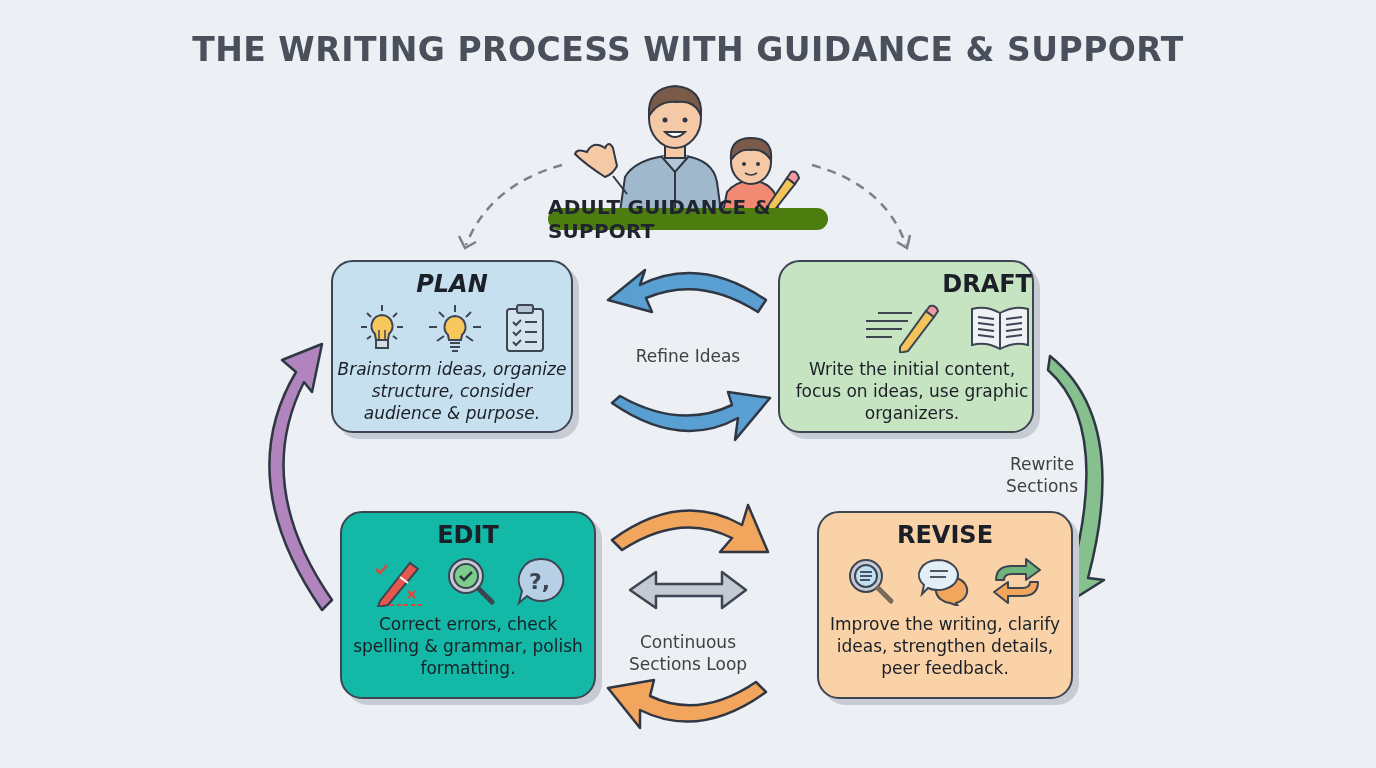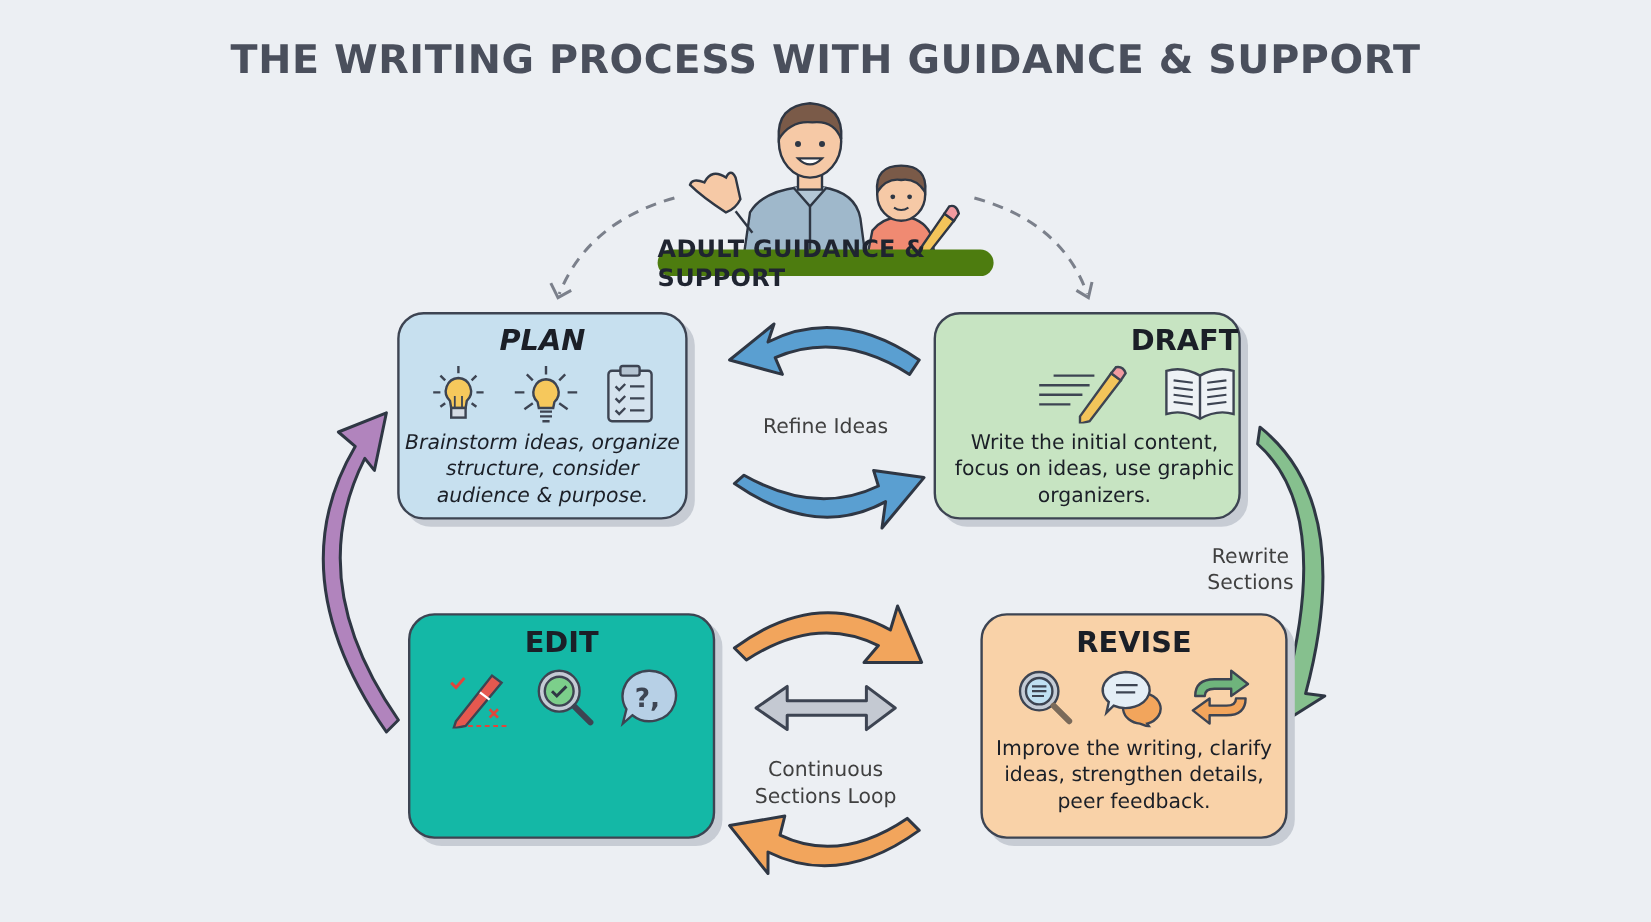--- a/index.html
+++ b/index.html
@@ -193,20 +193,21 @@
       <circle cx="20" cy="20" r="17" fill="#c4cbd5" stroke="#3d4452" stroke-width="2"></circle>
       <circle cx="20" cy="20" r="12" fill="#7ccf8b" stroke="#3d4452" stroke-width="2"></circle>
       <path d="M14 20 l4 4 l8 -8" stroke="#2f3744" stroke-width="2.5" fill="none"></path>
       <line x1="33" y1="33" x2="46" y2="46" stroke="#3d4452" stroke-width="5" stroke-linecap="round"></line>
     </svg>
     <svg width="50" height="50" viewBox="0 0 50 50">
       <path d="M25 3 a22 21 0 1 1 -14 37 l-8 7 l3 -12 a22 21 0 0 1 19 -32 z" fill="#b7d0e6" stroke="#3d4452" stroke-width="2"></path>
       <text x="13" y="33" font-family="DejaVu Sans, sans-serif" font-size="22" font-weight="bold" fill="#3d4452">?,</text>
     </svg>
   </div>
+  <div class="desc" style="width:240px">Correct errors, check spelling &amp; grammar, polish formatting.</div>
 </div>
 
 <div class="box revise">
   <div class="bt">REVISE</div>
   <div class="icons" style="gap:20px;height:60px">
     <svg width="50" height="50" viewBox="0 0 50 50">
       <circle cx="20" cy="20" r="16" fill="#c4cbd5" stroke="#3d4452" stroke-width="2"></circle>
       <circle cx="20" cy="20" r="11" fill="#bfe0f2" stroke="#3d4452" stroke-width="2"></circle>
       <g stroke="#3d4452" stroke-width="1.8">
           <line x1="14" y1="16" x2="26" y2="16"></line>

